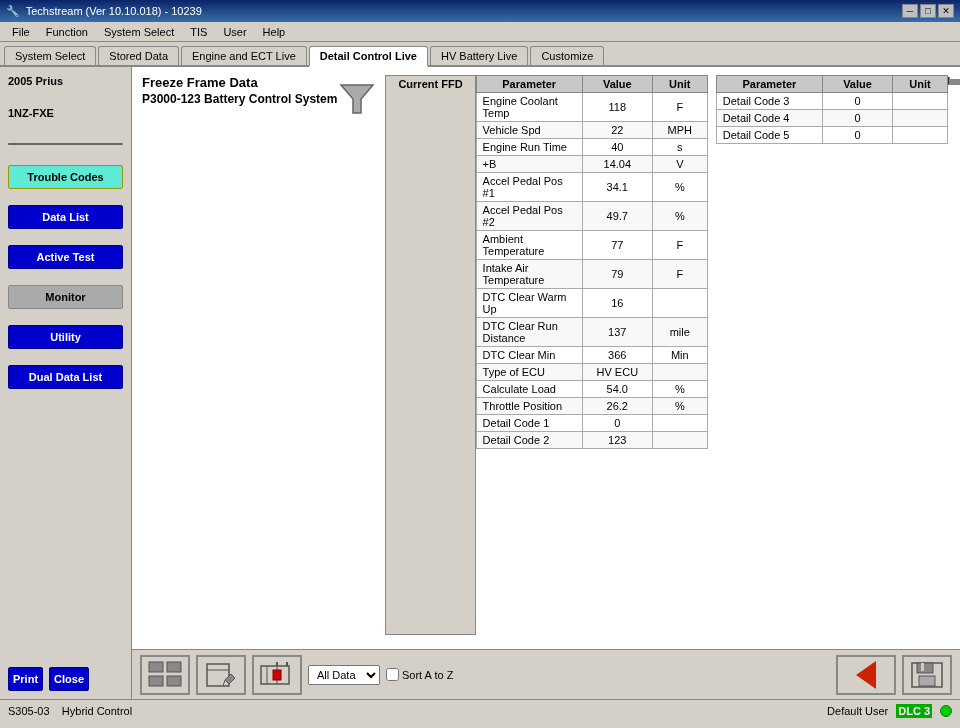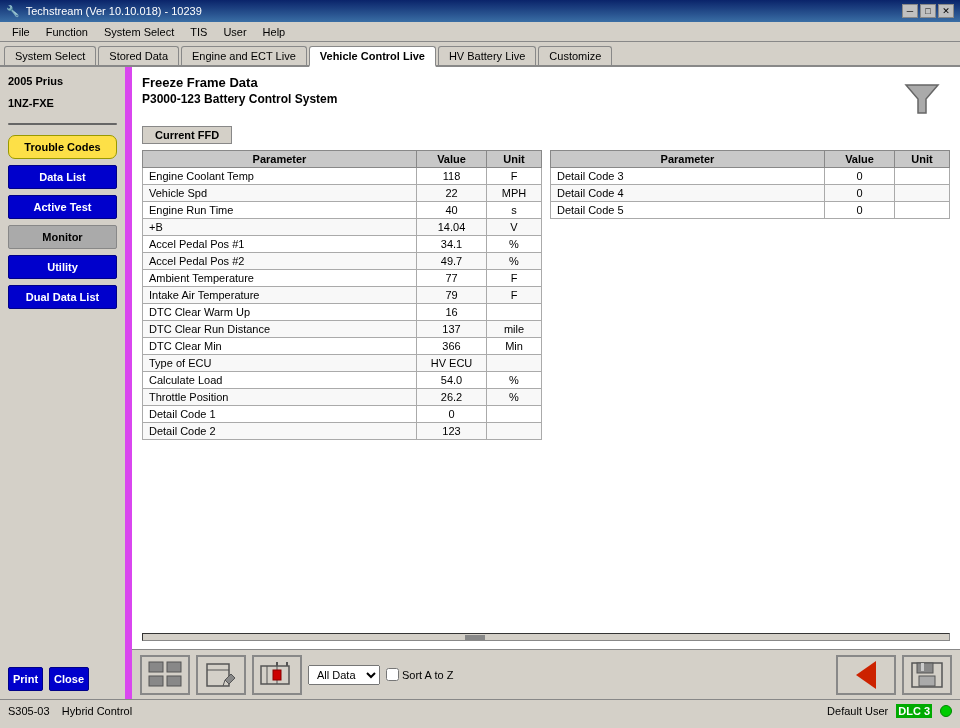--- a/index.html
+++ b/index.html
@@ -65,46 +65,46 @@
       height: calc(728px - 22px - 20px - 30px - 24px);
     }
 
     
     #sidebar {
       width: 132px;
       background: #d4d0c8;
       padding: 8px;
       display: flex;
       flex-direction: column;
-      gap: 6px;
-      border-right: 7px solid #d946ef;
+      gap: 16px;
+      border-right: 1px solid #d946ef;
     }
     .vehicle-info { font-size: 11px; font-weight: bold; margin-bottom: 4px; }
     .sidebar-divider { height: 2px; background: #666; margin: 4px 0; border-radius: 2px; }
     .sidebar-btn {
       background: #0000cc;
       color: white;
       border: 1px solid #000088;
       padding: 5px 4px;
       text-align: center;
       cursor: pointer;
       font-size: 11px;
       font-weight: bold;
       border-radius: 2px;
     }
-    .sidebar-btn.yellow { background: #fde047; color: black; border-color: #999900; border-radius: 7px; }
+    .sidebar-btn.yellow { background: #5eead4; color: black; border-color: #999900; }
     .sidebar-btn.gray { background: #aaaaaa; color: black; border-color: #888; }
 
     
     #content {
       flex: 1;
       background: white;
       padding: 8px 10px;
       display: flex;
-      flex-direction: column;
+      flex-direction: row;
       overflow: hidden;
     }
     .content-title { font-size: 13px; font-weight: bold; margin-bottom: 2px; }
     .content-subtitle { font-size: 12px; font-weight: bold; margin-bottom: 20px; }
 
     
     .ffd-tab-bar { display: flex; margin-bottom: 6px; }
     .ffd-tab {
       padding: 2px 12px;
       border: 1px solid #888;
@@ -253,21 +253,21 @@
   <span class="menu-item">System Select</span>
   <span class="menu-item">TIS</span>
   <span class="menu-item">User</span>
   <span class="menu-item">Help</span>
 </div>
 
 <div id="tabbar">
   <div class="tab">System Select</div>
   <div class="tab">Stored Data</div>
   <div class="tab">Engine and ECT Live</div>
-  <div class="tab active">Vehicle Control Live</div>
+  <div class="tab active">Detail Control Live</div>
   <div class="tab">HV Battery Live</div>
   <div class="tab">Customize</div>
 </div>
 
 <div id="main">
 
   <div id="sidebar">
     <div class="vehicle-info">2005 Prius</div>
     <div class="vehicle-info">1NZ-FXE</div>
     <div class="sidebar-divider"></div>

